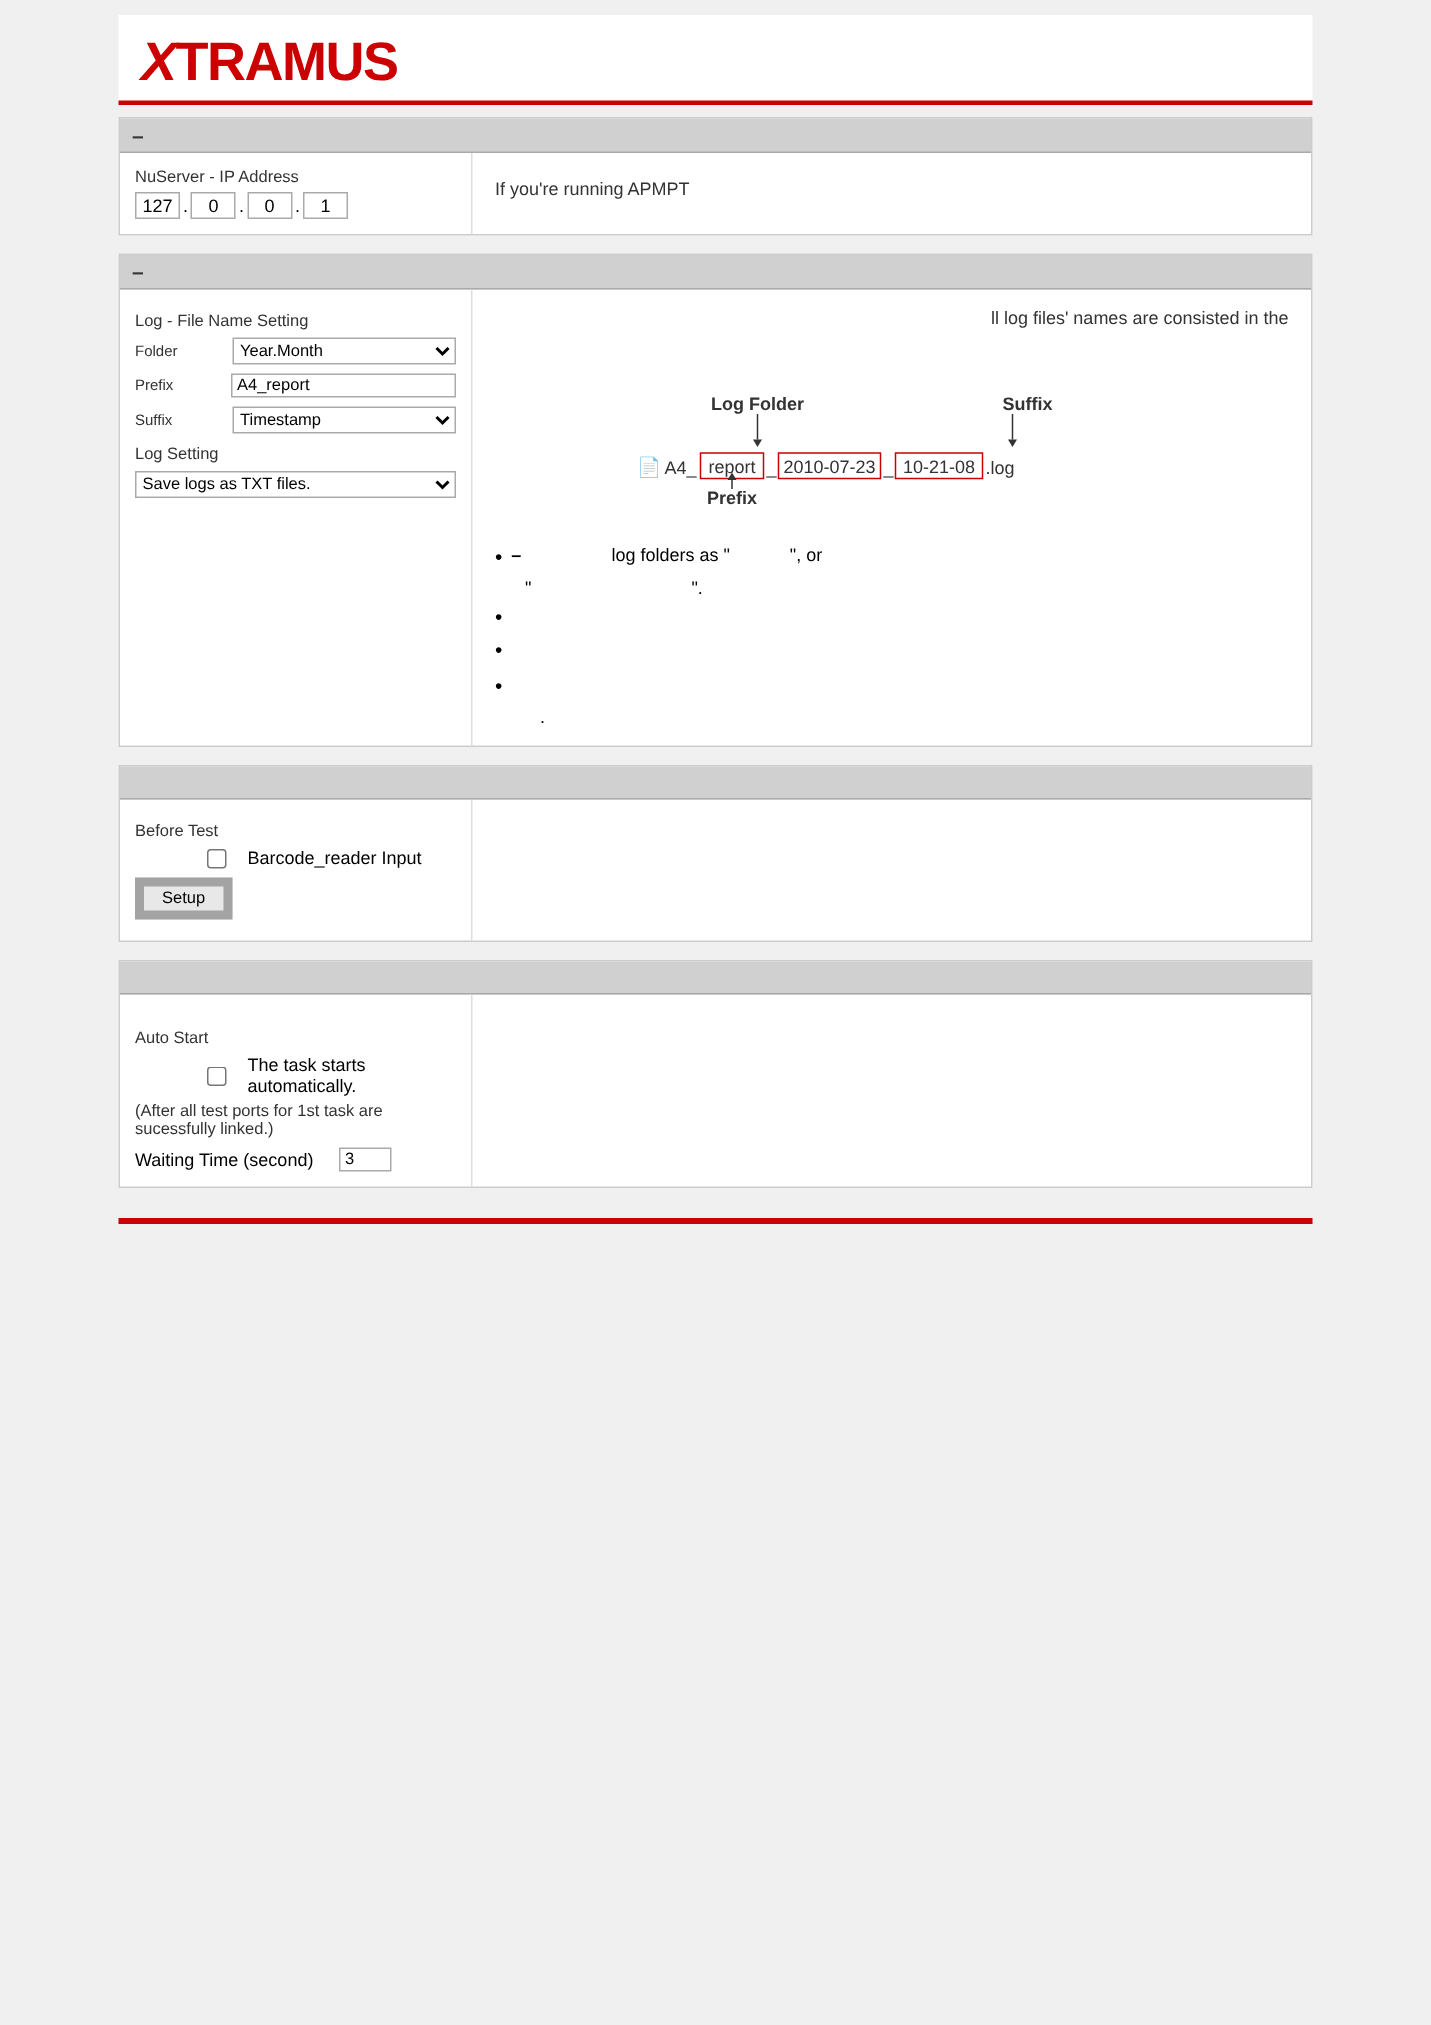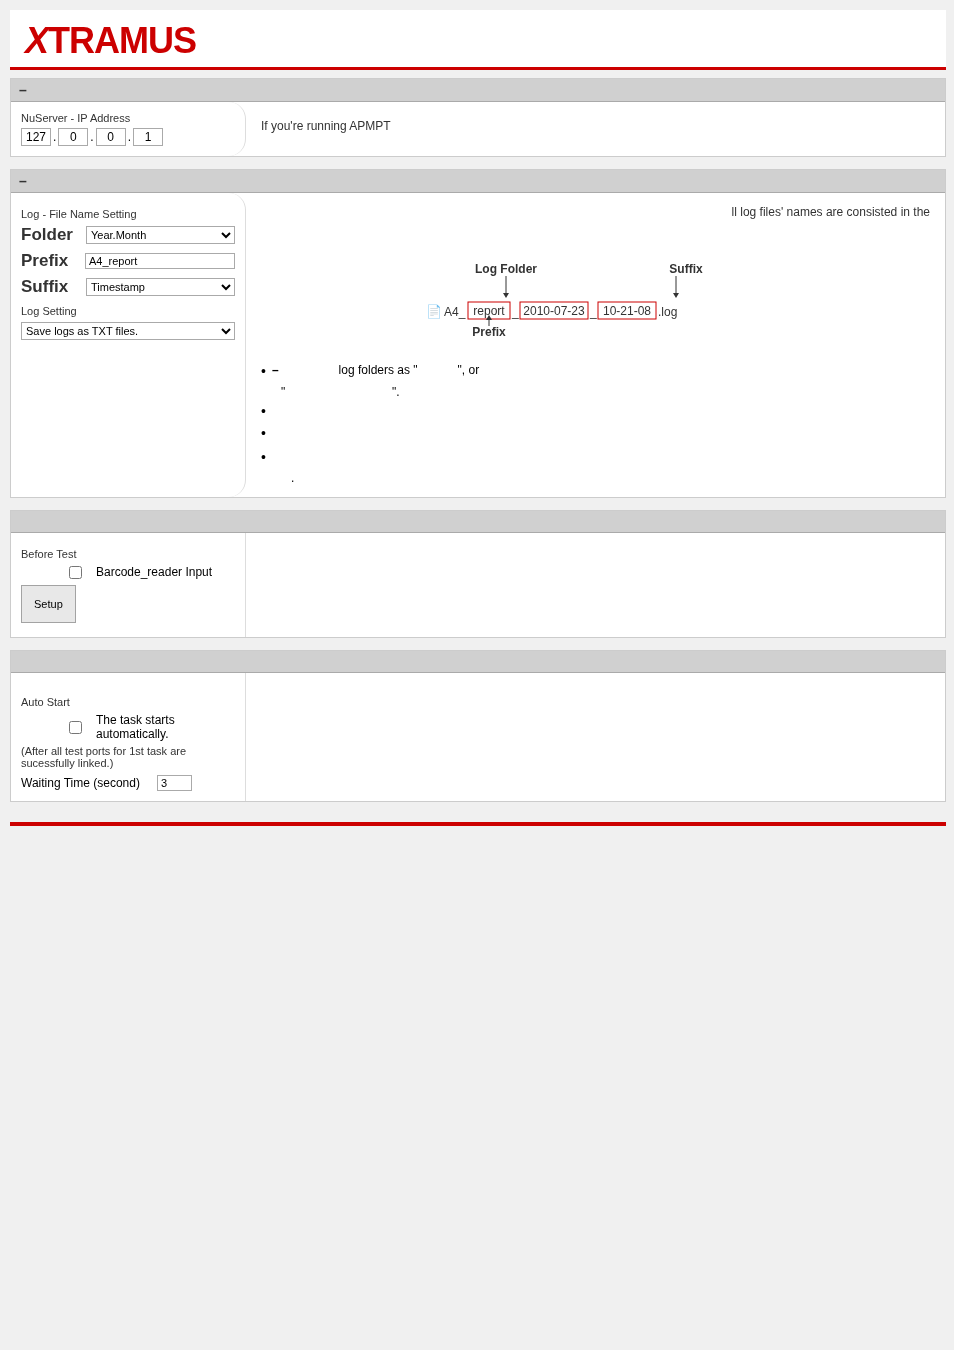--- a/index.html
+++ b/index.html
@@ -6,21 +6,21 @@
     body {
       font-family: Arial, sans-serif;
       font-size: 12px;
       background: #f0f0f0;
       width: 954px;
       min-height: 1350px;
       padding: 10px;
     }
     .page-wrapper {
       background: #f0f0f0;
-      width: 936px;
+      width: 796px;
       margin: 0 auto;
     }
 
     
     .logo-section {
       background: white;
       padding: 10px 15px 5px 15px;
       margin-bottom: 8px;
       border-bottom: 3px solid #cc0000;
     }
@@ -57,21 +57,20 @@
       color: #333;
     }
     .panel-content {
       display: flex;
     }
     .panel-left {
       width: 235px;
       min-width: 235px;
       padding: 10px;
       border-right: 1px solid #ddd;
-      border-radius: 17px;
     }
     .panel-right {
       flex: 1;
       padding: 2px 15px;
     }
 
     
     .nuserver-label {
       font-size: 11px;
       color: #333;
@@ -94,23 +93,22 @@
     }
 
     
     .form-row {
       display: flex;
       align-items: center;
       margin-bottom: 6px;
     }
     .form-label {
       width: 65px;
-      font-size: 17px;
-      color: #333;
-      font-weight: bold;
+      font-size: 10px;
+      color: #333;
     }
     .form-input {
       flex: 1;
       border: 1px solid #aaa;
       padding: 1px 3px;
       font-size: 11px;
       background: white;
     }
     .form-select {
       flex: 1;
@@ -141,23 +139,23 @@
 
     
     .checkbox-row {
       display: flex;
       align-items: center;
       gap: 14px;
       margin-bottom: 4px;
       padding-left: 48px;
     }
     .setup-button {
-      border: 1px solid #a3a3a3;
+      border: 6px solid #a3a3a3;
       background: #e8e8e8;
-      padding: 12px 12px;
+      padding: 2px 12px;
       font-size: 11px;
       cursor: pointer;
       margin-top: 2px;
     }
 
     
     .waiting-row {
       display: flex;
       align-items: center;
       gap: 17px;

